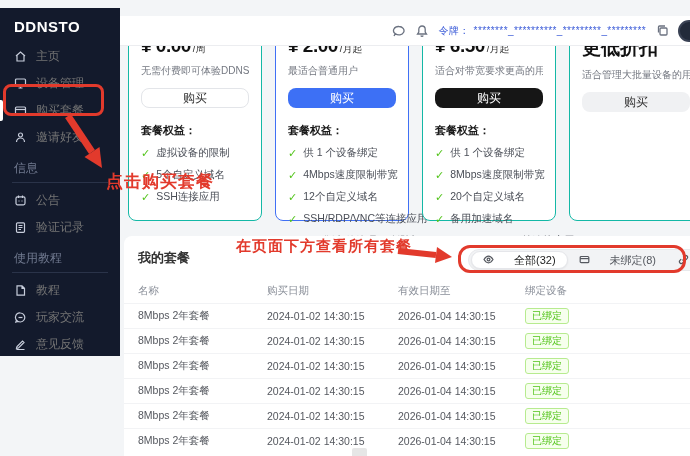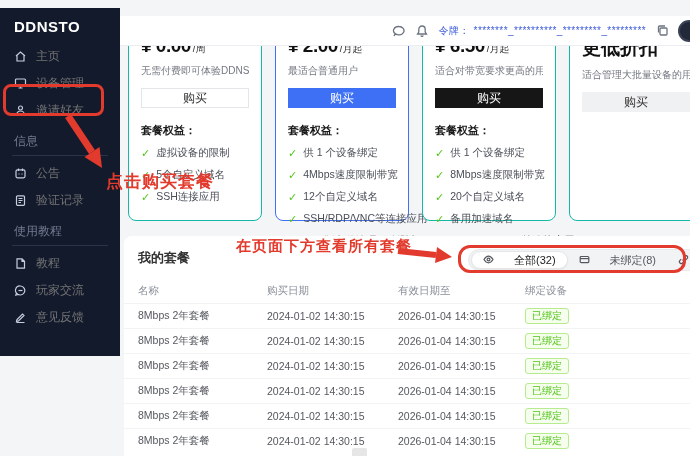--- a/index.html
+++ b/index.html
@@ -27,21 +27,21 @@
   .main { position:absolute; left:120px; top:30px; width:570px; height:426px; background:#f3f5f7; overflow:hidden; }
 
   .cards-row { position:absolute; left:8px; top:-16px; display:flex; gap:13px; }
   .card { width:134px; height:207px; background:#ffffff; border:1px solid #14b8a6; border-radius:8px; padding:20px 12px 12px; flex:0 0 134px; }
   .card.highlight { border:1.5px solid #4070f5; }
   .price-row { display:flex; align-items:baseline; gap:2px; }
   .price { font-size:19px; font-weight:bold; color:#111; letter-spacing:-.5px; }
   .price-unit { font-size:10px; color:#333; }
   .card-title { font-size:19px; font-weight:bold; color:#111; }
   .card-desc { font-size:10px; color:#737780; margin-top:7px; white-space:nowrap; overflow:hidden; }
-  .buy-btn { margin-top:10px; width:100%; height:20px; border-radius:0; font-size:12px; display:flex; align-items:center; justify-content:center; cursor:pointer; border:1px solid transparent; }
+  .buy-btn { margin-top:10px; width:100%; height:20px; border-radius:8px; font-size:12px; display:flex; align-items:center; justify-content:center; cursor:pointer; border:1px solid transparent; }
   .buy-outline { background:#fff; border-color:#e3e5e9; color:#333; }
   .buy-primary { background:#3d70f5; color:#fff; }
   .buy-dark { background:#161616; color:#fff; }
   .buy-gray { background:#f0f1f3; color:#333; }
   .benefits-label { margin-top:15px; font-size:11px; font-weight:bold; color:#1a1a1a; }
   .feat { display:flex; align-items:center; gap:6px; margin-top:8px; font-size:10.5px; color:#4a4e57; white-space:nowrap; }
   .ck { color:#52c41a; font-size:11px; font-weight:bold; flex:0 0 auto; }
 
   
   .panel { position:absolute; left:4px; top:206px; width:600px; height:260px; background:#ffffff; border-radius:8px; }
@@ -84,20 +84,29 @@
     <span>主页</span>
   </div>
   <div class="nav-item">
     <span class="nicon">
         <svg width="13" height="13" viewBox="0 0 13 13">
           <rect x="1.5" y="2" width="10" height="6.5" rx="1"></rect>
           <path d="M4.5 11 H8.5 M6.5 8.5 V11"></path>
         </svg>
       </span>
     <span>设备管理</span>
+  </div>
+  <div class="nav-item active">
+    <span class="nicon">
+        <svg width="13" height="13" viewBox="0 0 13 13">
+          <rect x="1.5" y="3" width="10" height="7.5" rx="1"></rect>
+          <path d="M1.5 5.5 H11.5"></path>
+        </svg>
+      </span>
+    <span>购买套餐</span>
   </div>
   <div class="nav-item">
     <span class="nicon">
         <svg width="13" height="13" viewBox="0 0 13 13">
           <circle cx="6.5" cy="4" r="2"></circle>
           <path d="M2.5 11 a4 4 0 0 1 8 0"></path>
         </svg>
       </span>
     <span>邀请好友</span>
   </div>

